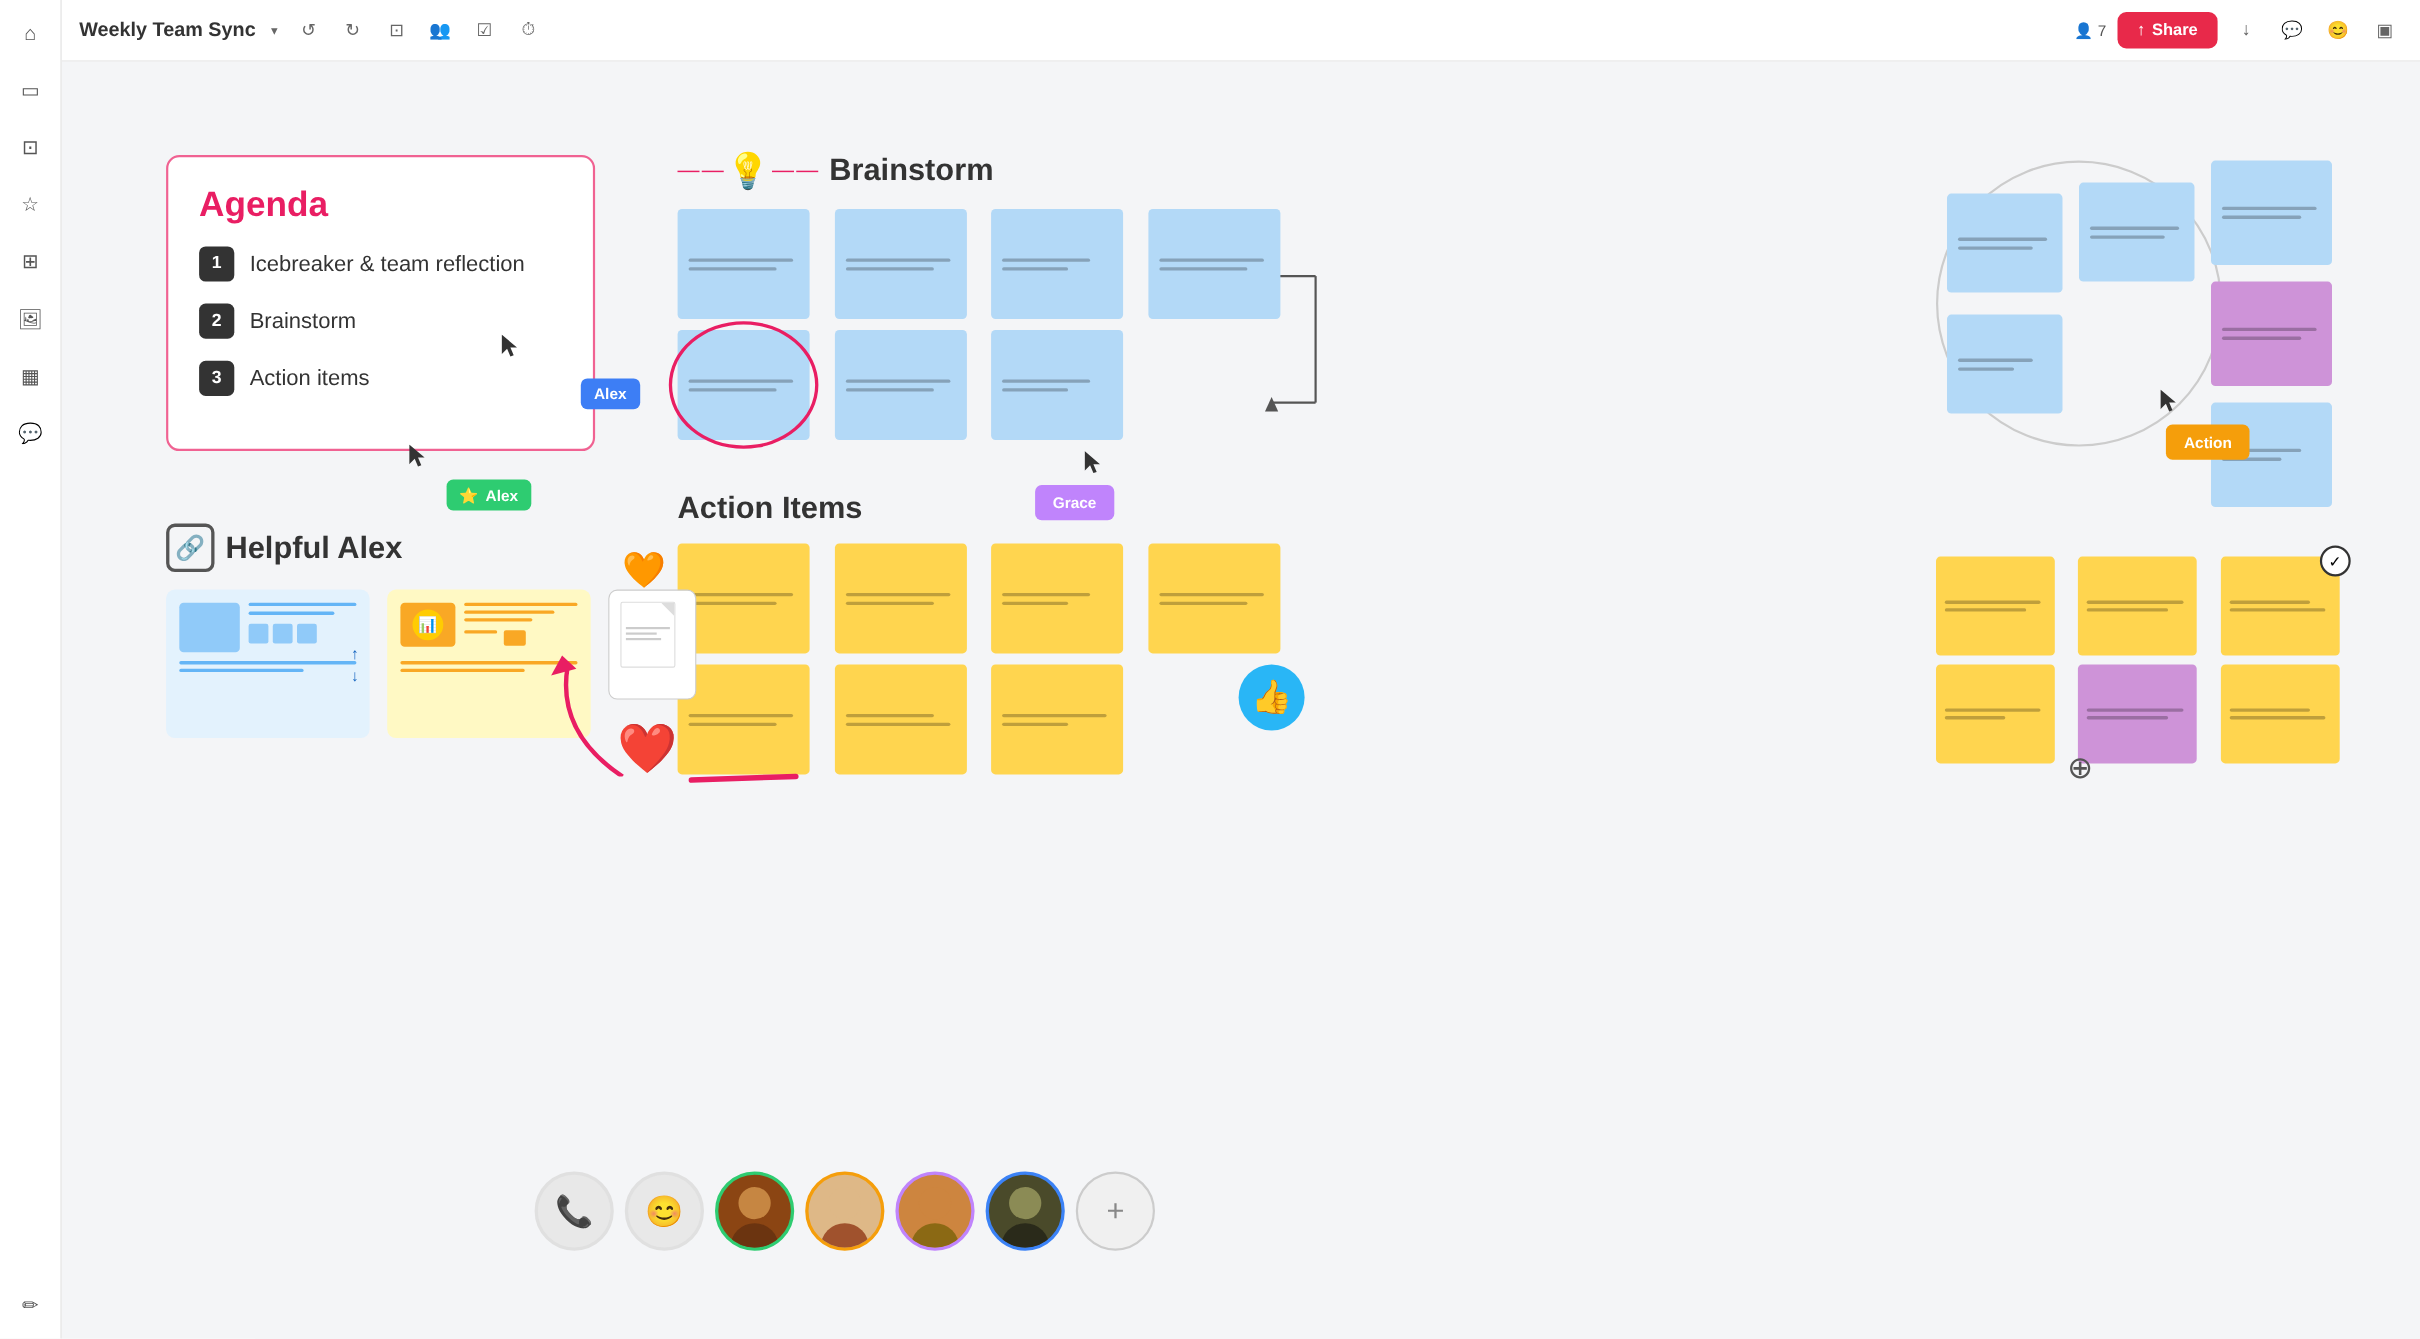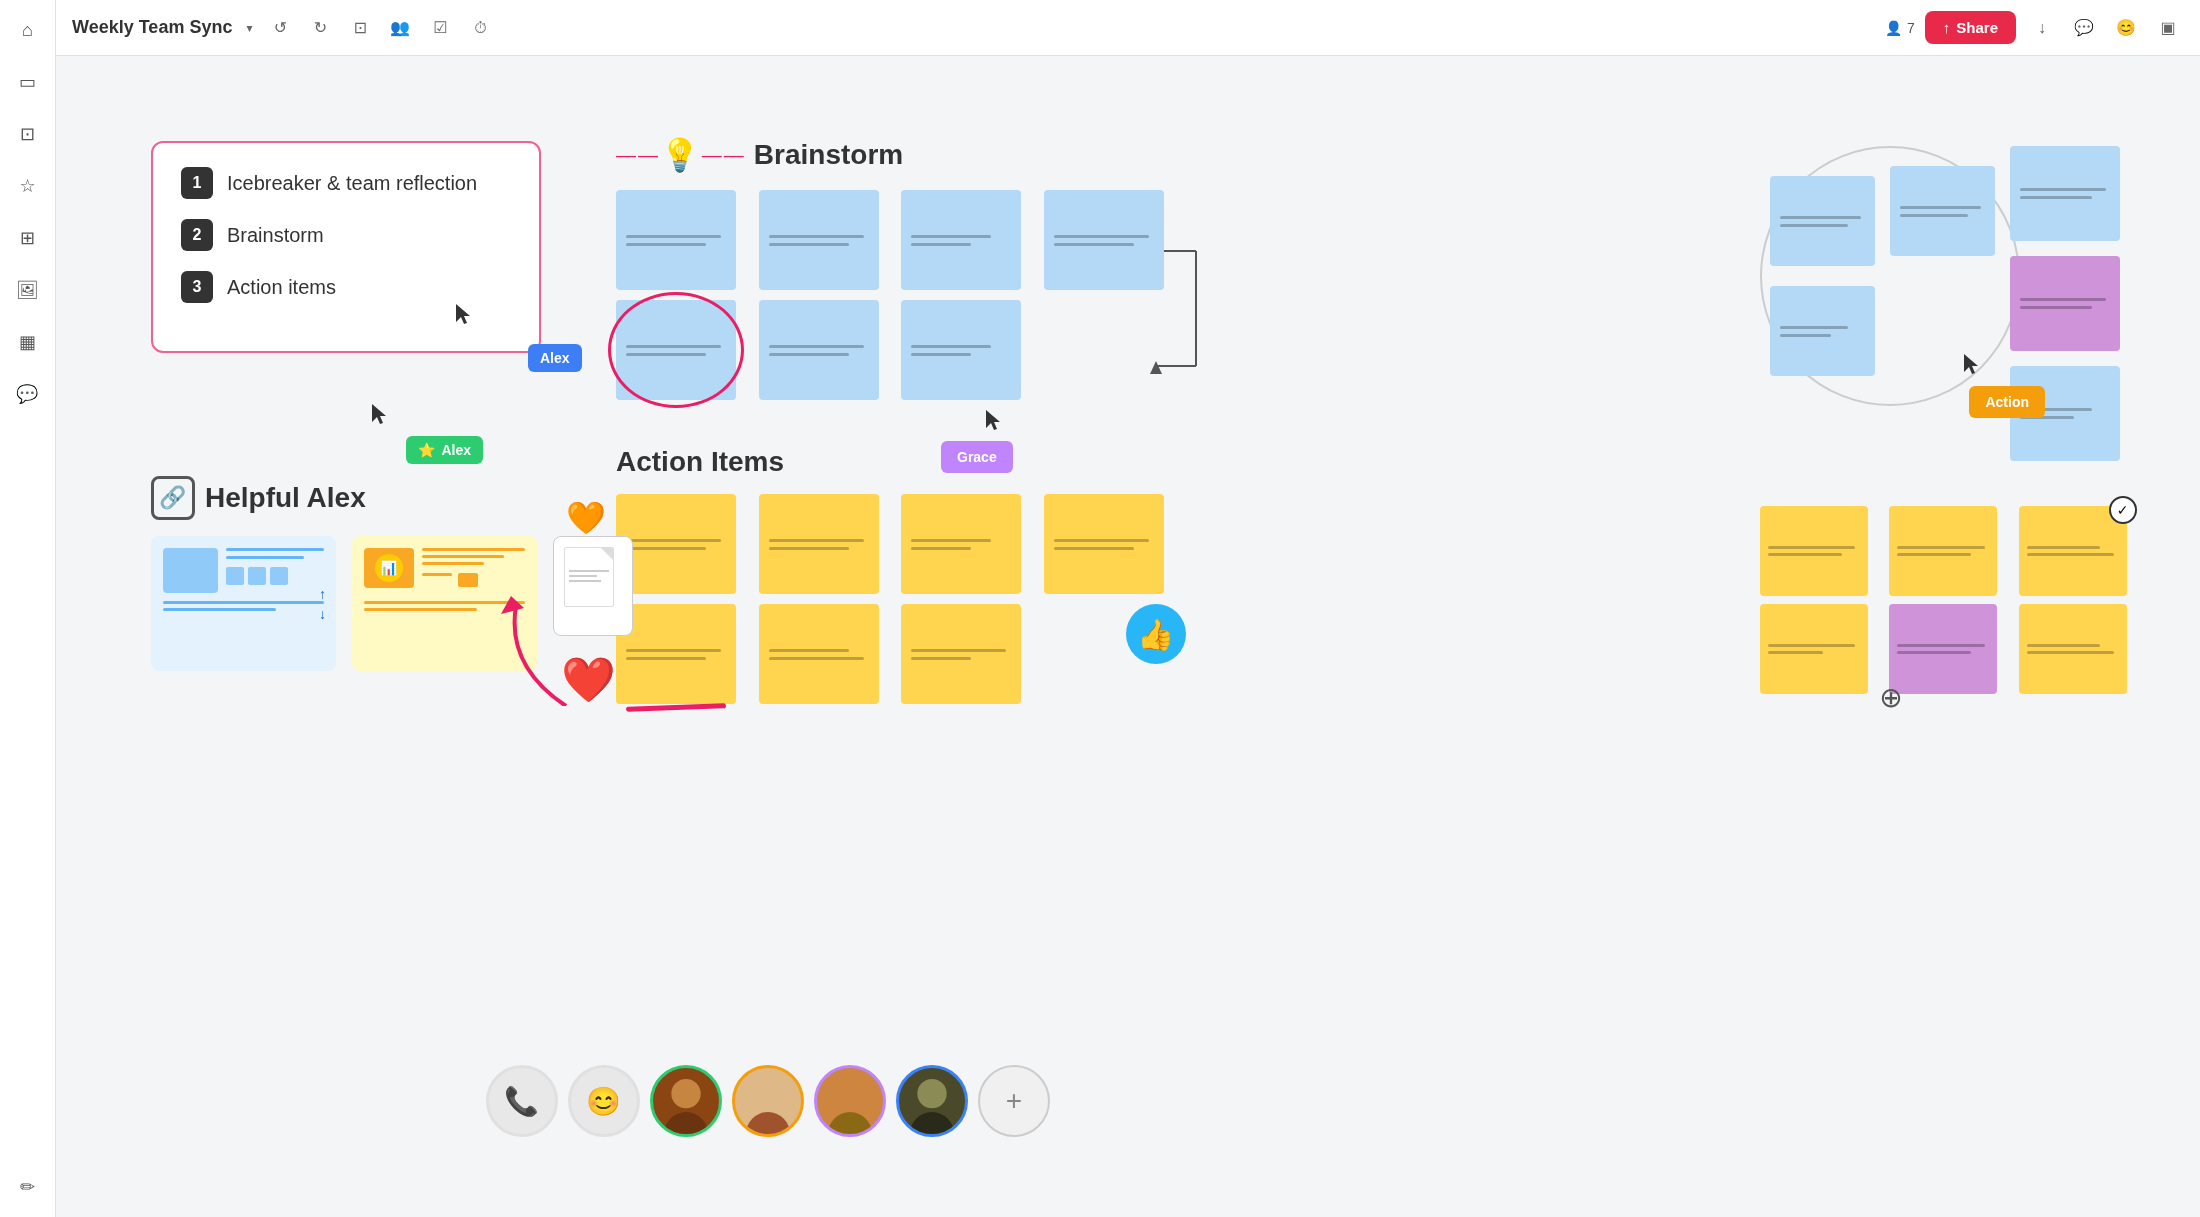--- a/index.html
+++ b/index.html
@@ -506,20 +506,21 @@
 
       <line x1="1100" y1="195" x2="1140" y2="195" stroke="#555" stroke-width="2"></line>
       <line x1="1140" y1="195" x2="1140" y2="310" stroke="#555" stroke-width="2"></line>
       <line x1="1140" y1="310" x2="1100" y2="310" stroke="#555" stroke-width="2"></line>
       <circle cx="1100" cy="195" r="4" fill="#555"></circle>
       <polygon points="1100,305 1094,318 1106,318" fill="#555"></polygon>
 
     </svg>
 
     <div class="agenda-card">
+      <div class="agenda-title">Agenda</div>
       <div class="agenda-item">
         <div class="agenda-num">1</div>
         <span class="agenda-text">Icebreaker &amp; team reflection</span>
       </div>
       <div class="agenda-item">
         <div class="agenda-num">2</div>
         <span class="agenda-text">Brainstorm</span>
       </div>
       <div class="agenda-item">
         <div class="agenda-num">3</div>

